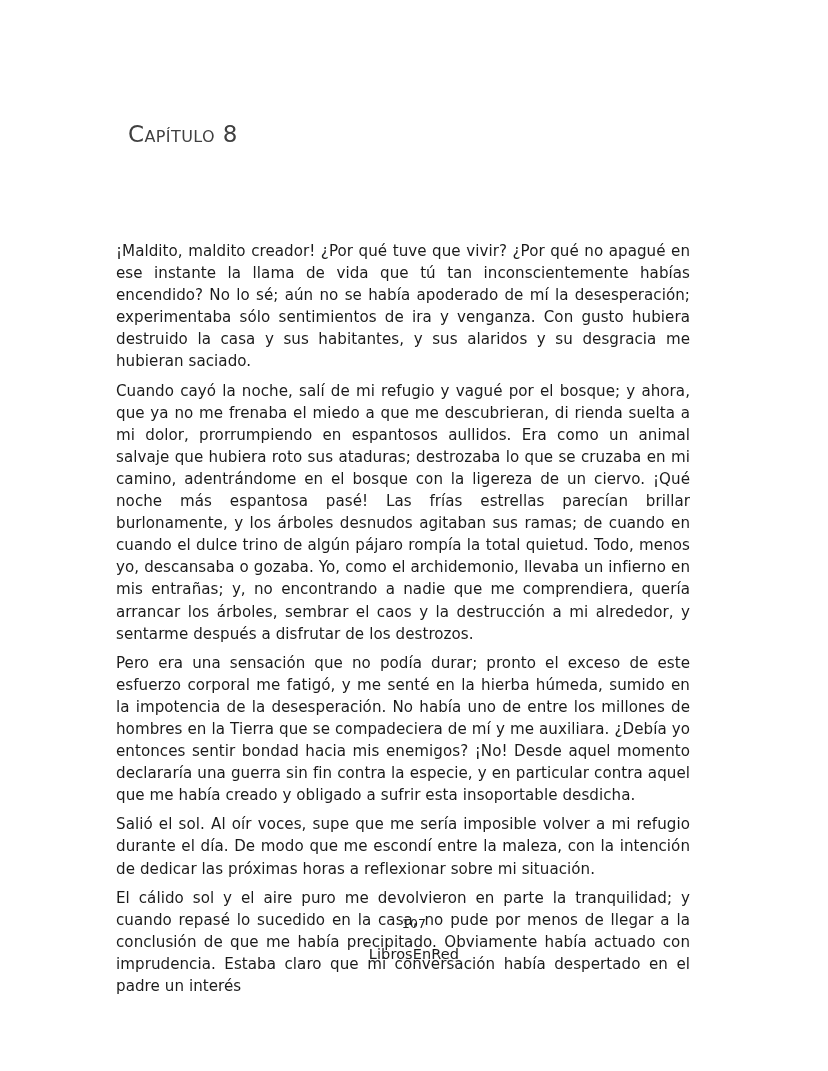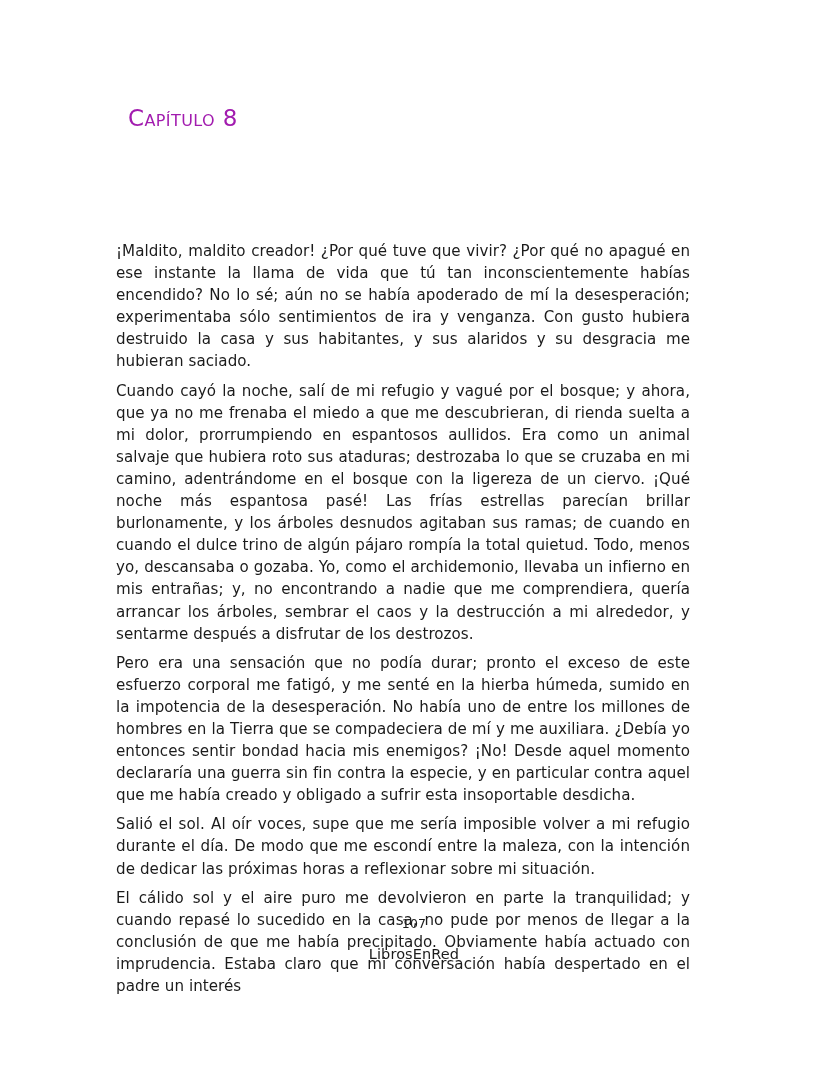--- a/index.html
+++ b/index.html
@@ -18,26 +18,26 @@
     height: 1071px;
     background: #ffffff;
     overflow: hidden;
     box-sizing: border-box;
   }
 
   
   .chapter-heading {
     position: absolute;
     left: 128px;
-    top: 91px;
+    top: 107px;
     font-size: 23px;
     font-weight: 400;
     font-variant: small-caps;
     letter-spacing: 0.4px;
-    color: #a21caf;
+    color: #404040;
     line-height: 1.1;
     white-space: pre;
   }
 
   
   .text-block {
     position: absolute;
     left: 116px;
     top: 240px;
     width: 574px;

